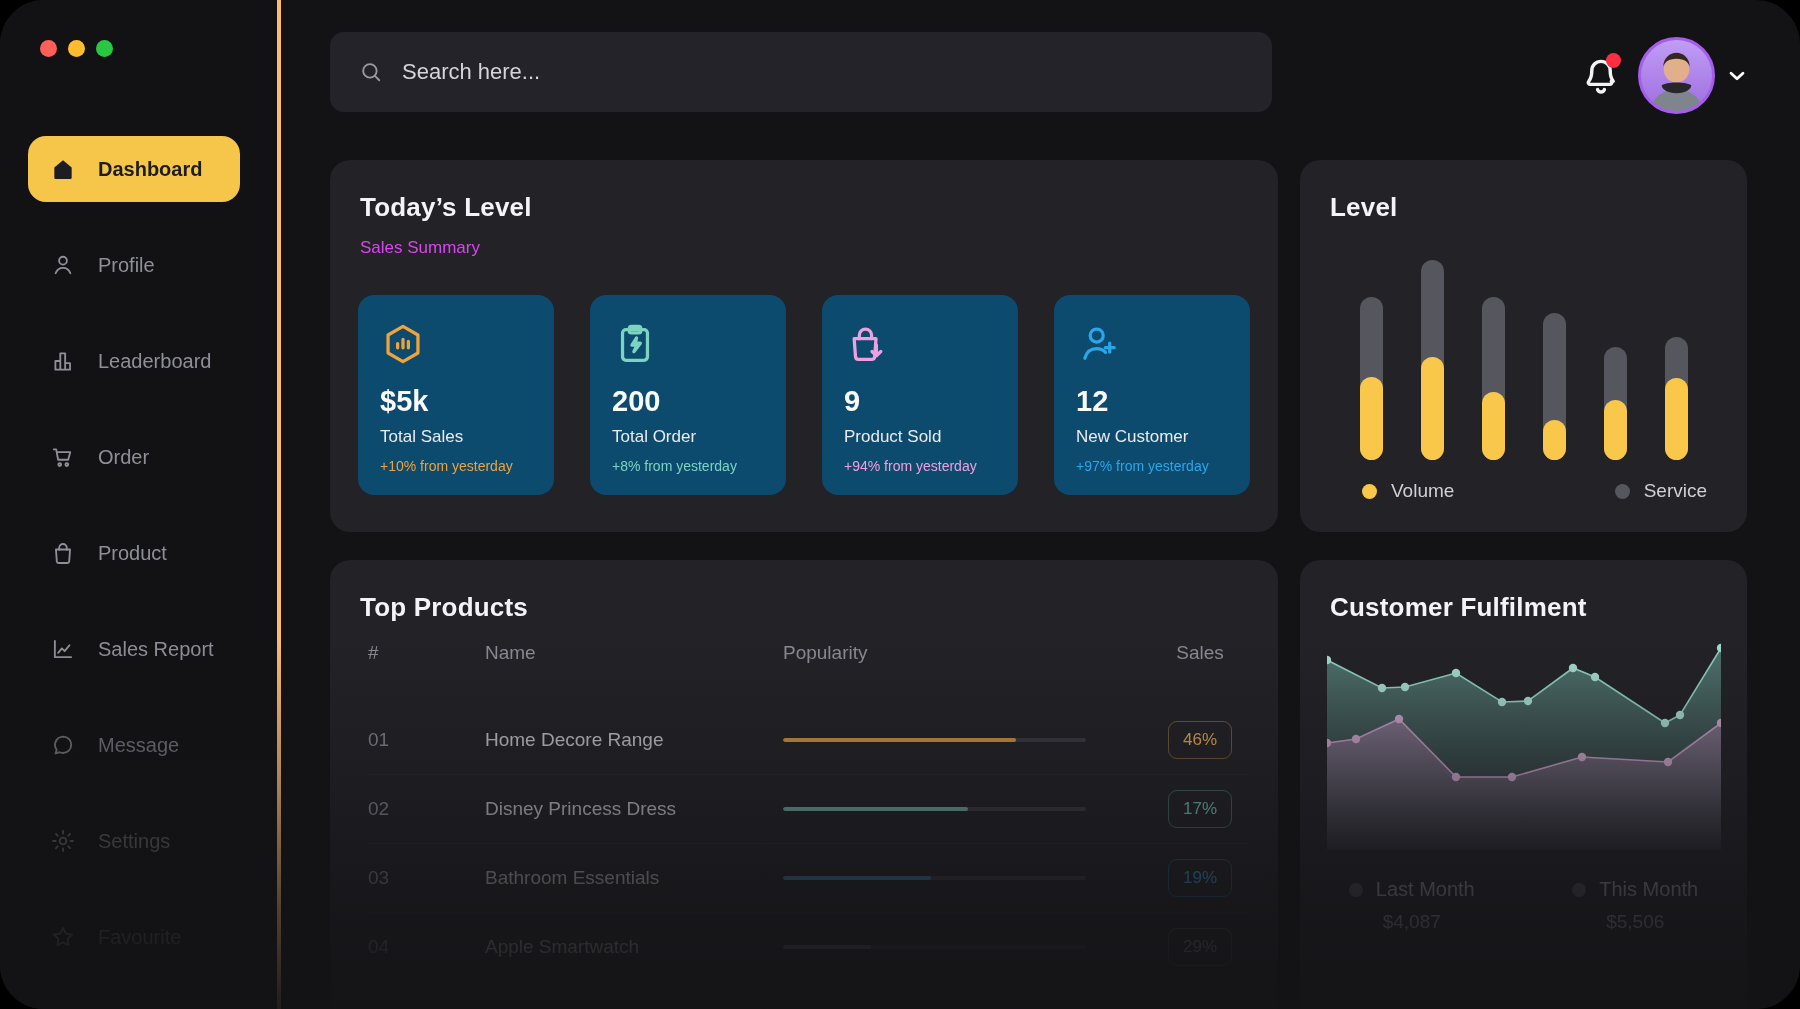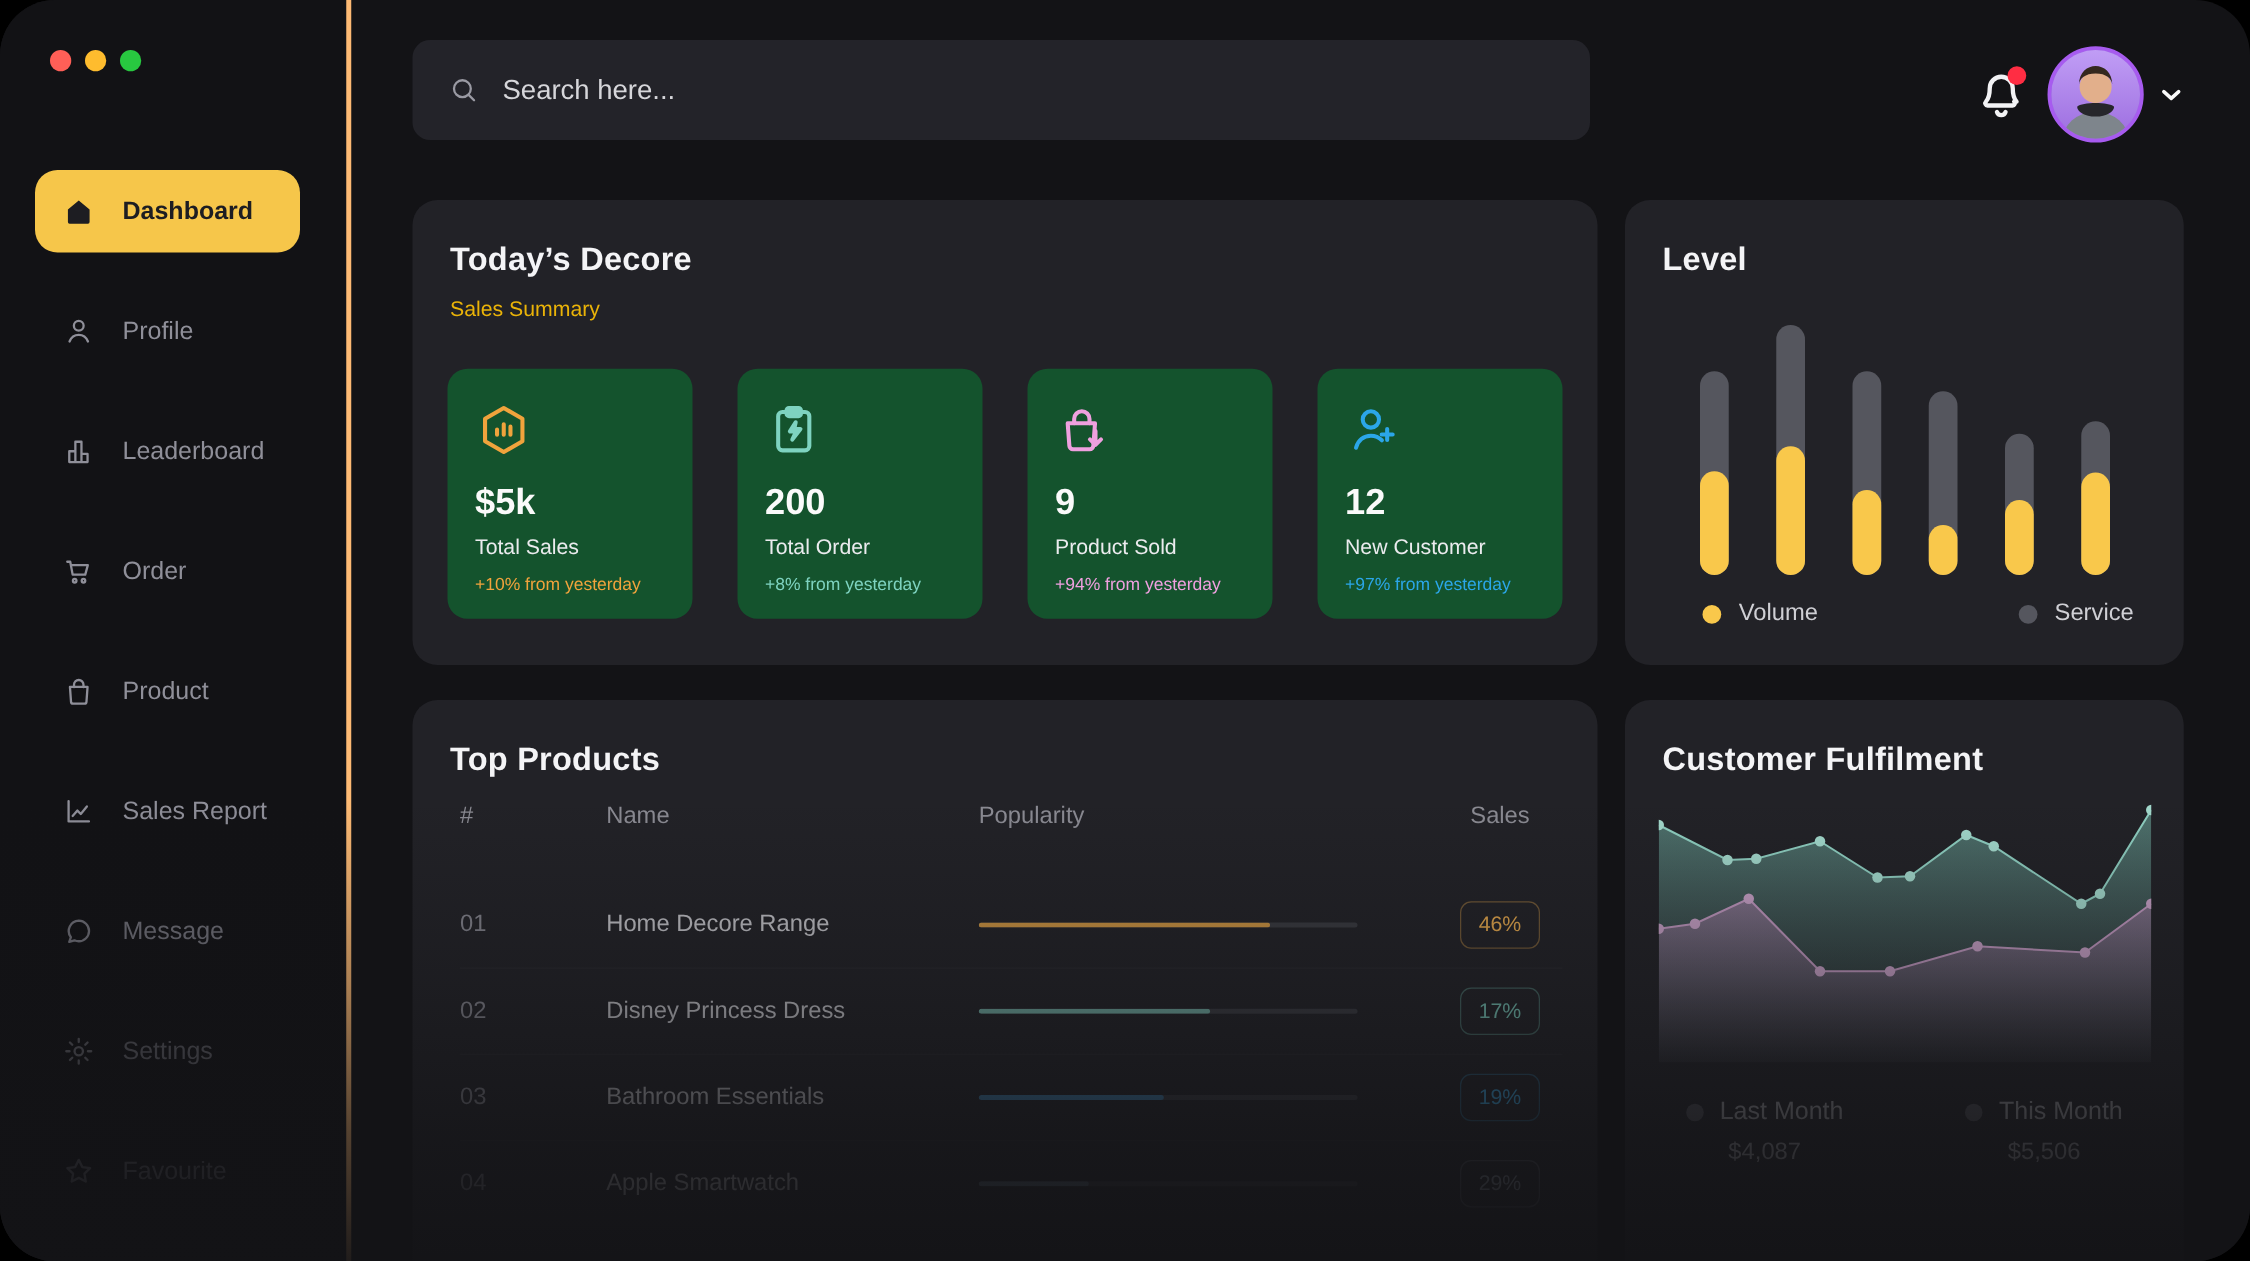--- a/index.html
+++ b/index.html
@@ -27,24 +27,24 @@
   .avatar svg{width:100%;height:100%;display:block;}
   .chevron{position:absolute;left:1722px;top:63px;color:#fafafa;cursor:pointer;}
   .chevron svg{width:30px;height:26px;}
   
   .card{position:absolute;background:#222227;border-radius:20px;}
   #card-sales{left:330px;top:160px;width:948px;height:372px;}
   #card-level{left:1300px;top:160px;width:447px;height:372px;}
   #card-products{left:330px;top:560px;width:948px;height:449px;border-bottom-left-radius:0;border-bottom-right-radius:0;}
   #card-fulfilment{left:1300px;top:560px;width:447px;height:449px;border-bottom-left-radius:0;border-bottom-right-radius:0;}
   .card-title{position:absolute;left:30px;top:32px;font-size:26px;font-weight:bold;color:#f4f4f6;letter-spacing:.2px;}
-  .card-sub{position:absolute;left:30px;top:78px;font-size:17px;color:#eab308;}
+  .card-sub{position:absolute;left:30px;top:78px;font-size:17px;color:#d946ef;}
   
   .stat-row{position:absolute;left:28px;top:135px;display:flex;gap:36px;}
-  .stat-card{width:196px;height:200px;background:#14532d;border-radius:16px;padding:26px 22px;box-sizing:border-box;}
+  .stat-card{width:196px;height:200px;background:#0c4a6e;border-radius:16px;padding:26px 22px;box-sizing:border-box;}
   .stat-icon{display:inline-flex;color:var(--accent);}
   .stat-icon svg{width:46px;height:46px;}
   .stat-value{margin-top:14px;font-size:29px;font-weight:bold;color:#fafafa;}
   .stat-label{margin-top:9px;font-size:17px;color:#ebebee;}
   .stat-delta{margin-top:11px;font-size:14px;color:var(--accent);}
   
   .tp-head{position:absolute;left:38px;top:82px;display:grid;grid-template-columns:117px 298px 367px 100px;color:#8b8b93;font-size:19px;}
   .tp-head .c-sales{text-align:center;}
   .tp-rows{position:absolute;left:38px;right:28px;top:146px;}
   .tp-row{display:grid;grid-template-columns:117px 298px 367px 100px;align-items:center;height:68px;}
@@ -198,21 +198,21 @@
     </svg>
   </div>
 
   <div class="chevron">
     <svg viewBox="0 0 24 24" fill="none" stroke="currentColor" stroke-width="2.6" stroke-linecap="round" stroke-linejoin="round">
         <path d="m6.5 9.5 5.5 5 5.5-5"></path>
       </svg>
   </div>
 
   <section class="card" id="card-sales">
-    <div class="card-title">Today’s Decore</div>
+    <div class="card-title">Today’s Level</div>
     <div class="card-sub">Sales Summary</div>
     <div class="stat-row" id="stat-row">
         <div class="stat-card" style="--accent:#F0A33C">
      <span class="stat-icon">
             <svg viewBox="0 0 24 24" fill="none" stroke="currentColor" stroke-width="1.7" stroke-linecap="round" stroke-linejoin="round">
               <path d="M12 2.8 19.8 7.3v9.4L12 21.2 4.2 16.7V7.3Z"></path>
               <path d="M9.2 14v-2.2M12 14V9.6M14.8 14v-3.4"></path>
             </svg>
           </span>
      <div class="stat-value">$5k</div>

